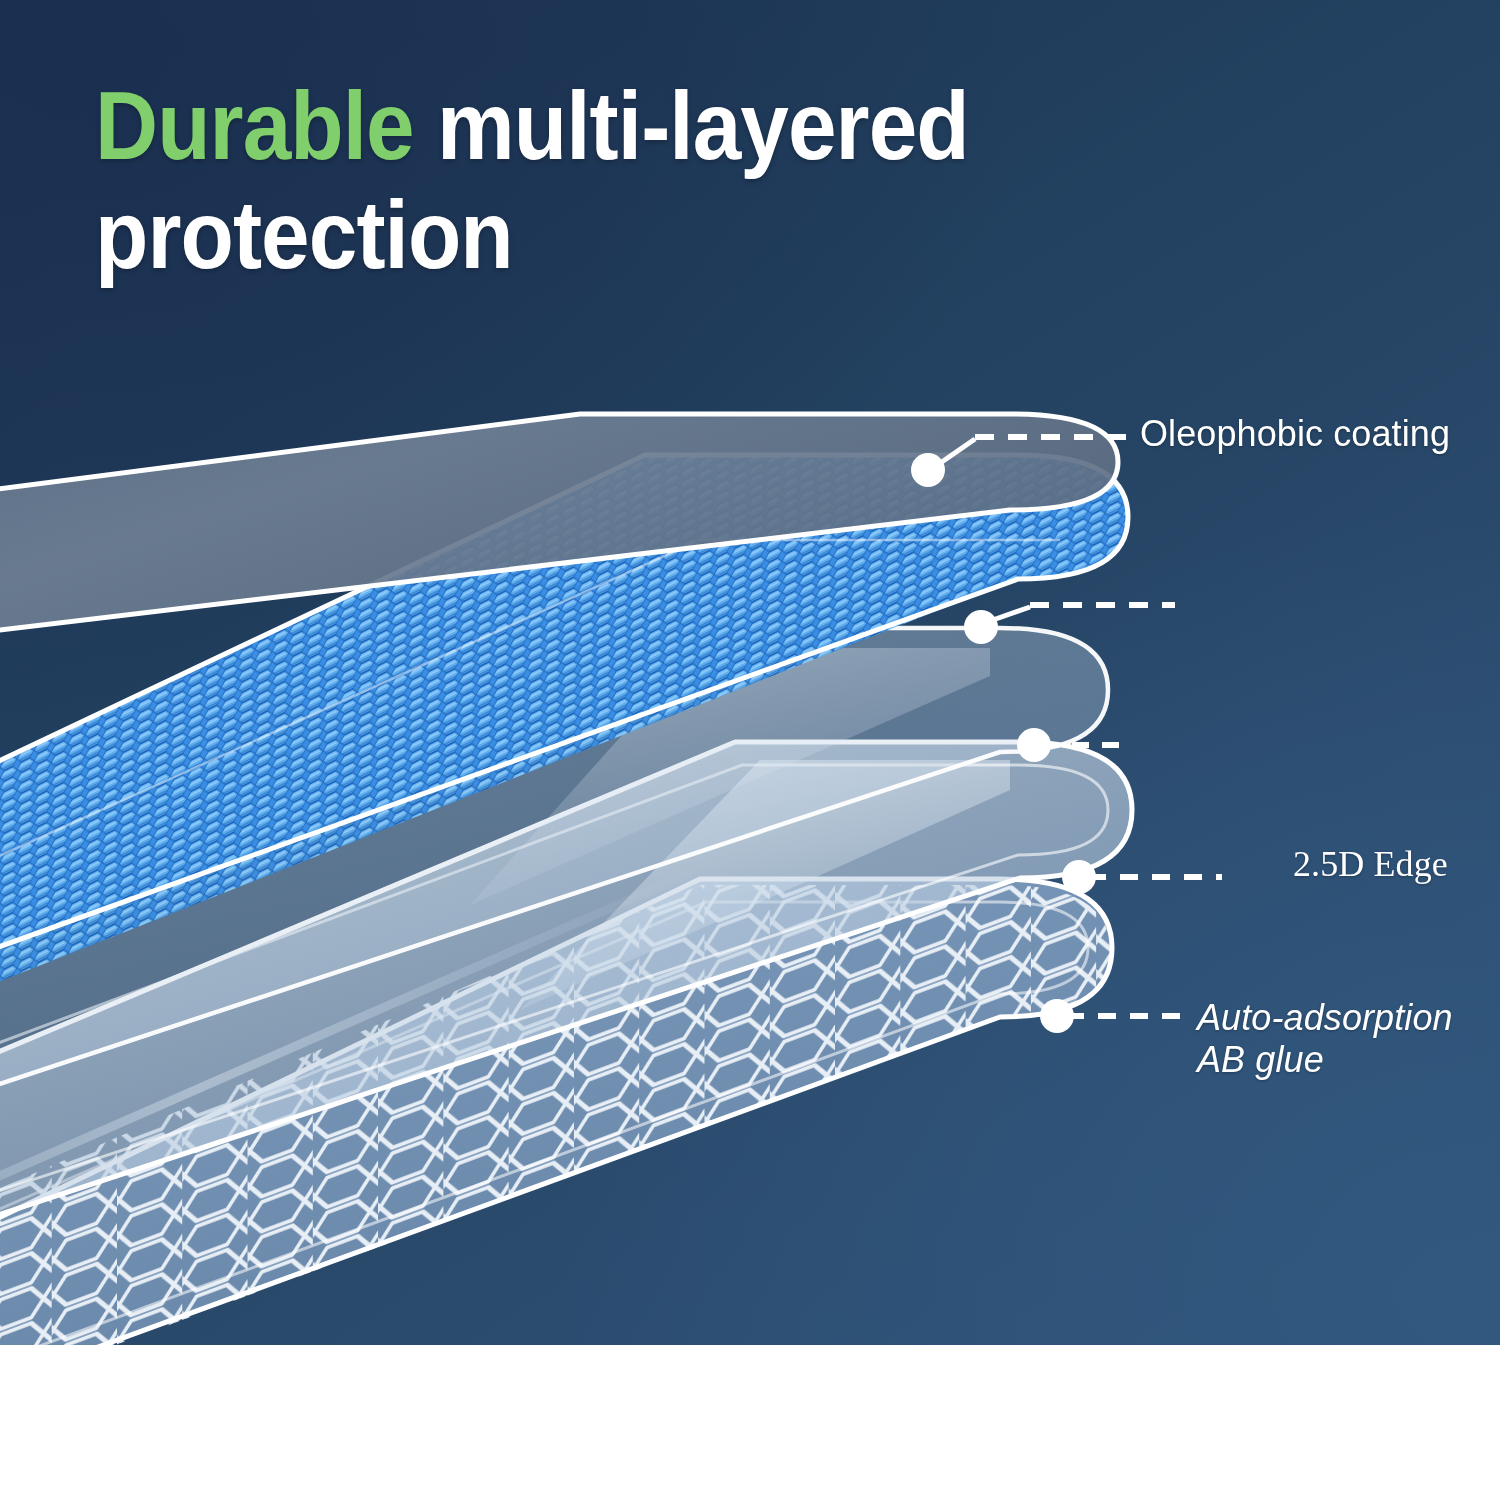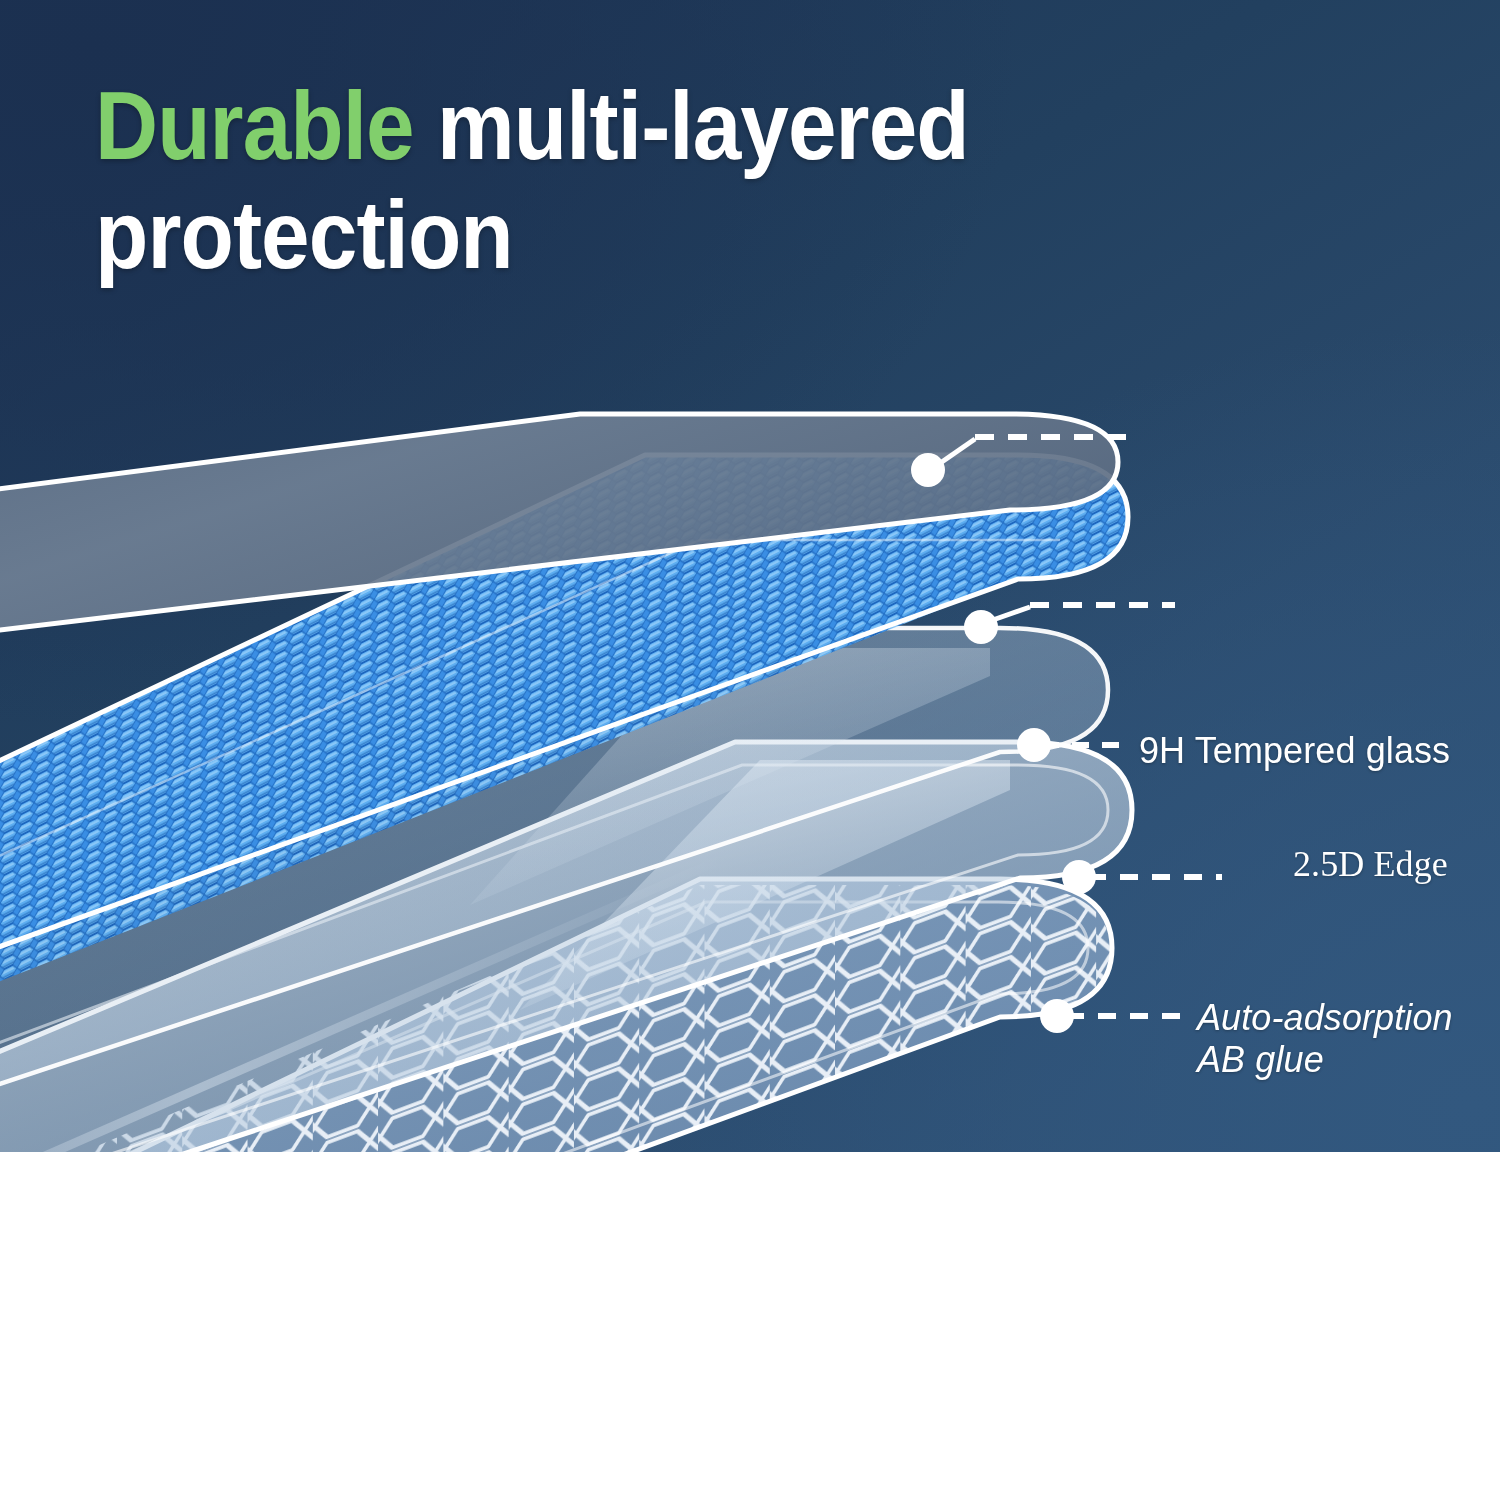--- a/index.html
+++ b/index.html
@@ -5,21 +5,21 @@
   * { margin:0; padding:0; box-sizing:border-box; }
 
   html, body {
     width:1500px; height:1500px;
     overflow:hidden;
     font-family:"Liberation Sans", sans-serif;
   }
 
   #page {
     position:relative;
-    width:1500px; height:1152px;
+    width:1500px; height:1345px;
     background:
       radial-gradient(ellipse 1500px 1100px at 6% 4%, #1b3050 0%, rgba(27,48,80,0) 62%),
       radial-gradient(ellipse 1400px 1200px at 98% 96%, #32587f 0%, rgba(50,88,127,0) 65%),
       linear-gradient(148deg, #1d3354 0%, #22405f 38%, #2a4a6c 66%, #2f5379 100%);
     overflow:hidden;
   }
 
   
   #heading {
     position:absolute;
@@ -273,18 +273,18 @@
       <g fill="#ffffff">
         <circle cx="928" cy="470" r="17"></circle>
         <circle cx="981" cy="627" r="17"></circle>
         <circle cx="1034" cy="745" r="17"></circle>
         <circle cx="1079" cy="877" r="17"></circle>
         <circle cx="1057" cy="1016" r="17"></circle>
       </g>
     </svg>
   </div>
 
-  <div class="callout c2">9H Tempered glass</div>
+  <div class="callout c0">Oleophobic coating</div>
   <div class="callout c3">2.5D Edge</div>
   <div class="callout c4">Auto-adsorption
 AB glue</div>
 
 </div>
 
 </body></html>

